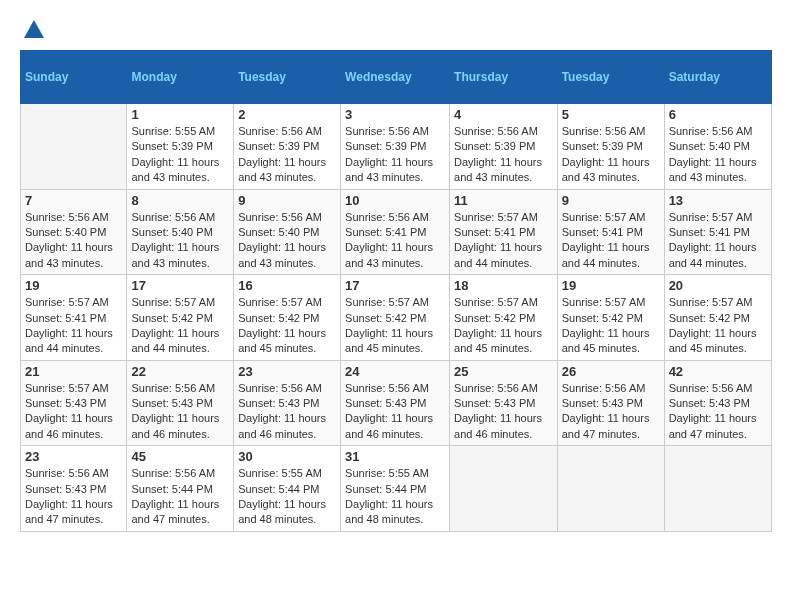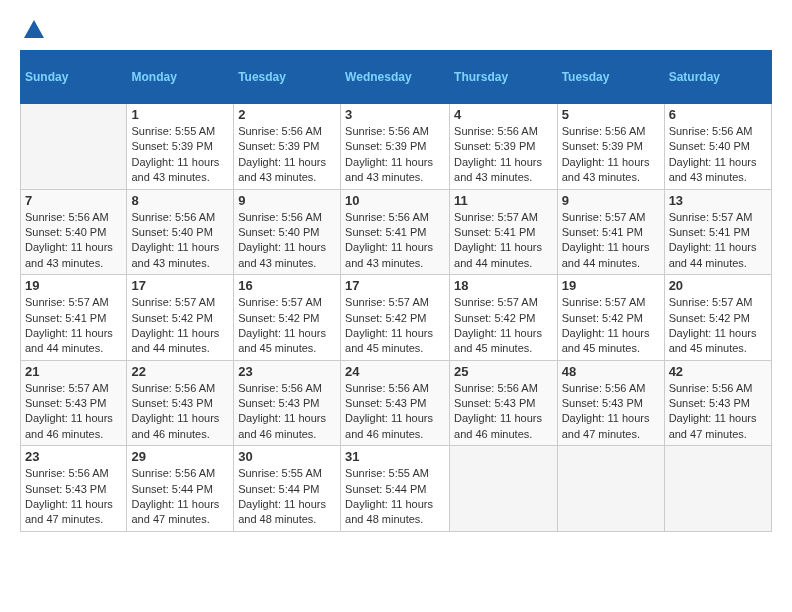--- a/index.html
+++ b/index.html
@@ -229,35 +229,35 @@
           </td>
           <td>
             <span class="day-num">24</span>
             <div class="day-info">Sunrise: 5:56 AM<br>Sunset: 5:43 PM<br>Daylight: 11 hours and 46 minutes.</div>
           </td>
           <td>
             <span class="day-num">25</span>
             <div class="day-info">Sunrise: 5:56 AM<br>Sunset: 5:43 PM<br>Daylight: 11 hours and 46 minutes.</div>
           </td>
           <td>
-            <span class="day-num">48</span>
+            <span class="day-num">26</span>
             <div class="day-info">Sunrise: 5:56 AM<br>Sunset: 5:43 PM<br>Daylight: 11 hours and 47 minutes.</div>
           </td>
           <td>
             <span class="day-num">42</span>
             <div class="day-info">Sunrise: 5:56 AM<br>Sunset: 5:43 PM<br>Daylight: 11 hours and 47 minutes.</div>
           </td>
         </tr>
         <tr>
           <td>
             <span class="day-num">23</span>
             <div class="day-info">Sunrise: 5:56 AM<br>Sunset: 5:43 PM<br>Daylight: 11 hours and 47 minutes.</div>
           </td>
           <td>
-            <span class="day-num">29</span>
+            <span class="day-num">45</span>
             <div class="day-info">Sunrise: 5:56 AM<br>Sunset: 5:44 PM<br>Daylight: 11 hours and 47 minutes.</div>
           </td>
           <td>
             <span class="day-num">30</span>
             <div class="day-info">Sunrise: 5:55 AM<br>Sunset: 5:44 PM<br>Daylight: 11 hours and 48 minutes.</div>
           </td>
           <td>
             <span class="day-num">31</span>
             <div class="day-info">Sunrise: 5:55 AM<br>Sunset: 5:44 PM<br>Daylight: 11 hours and 48 minutes.</div>
           </td>

